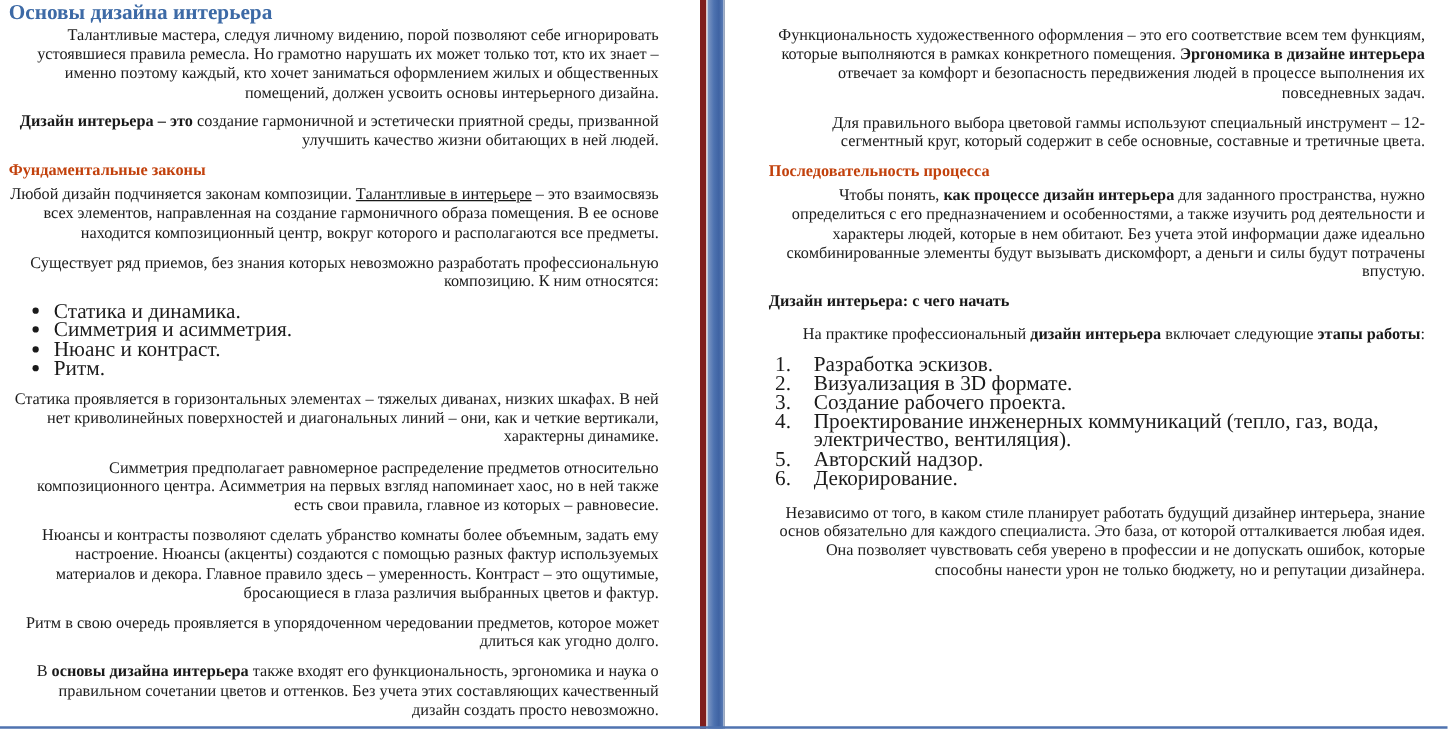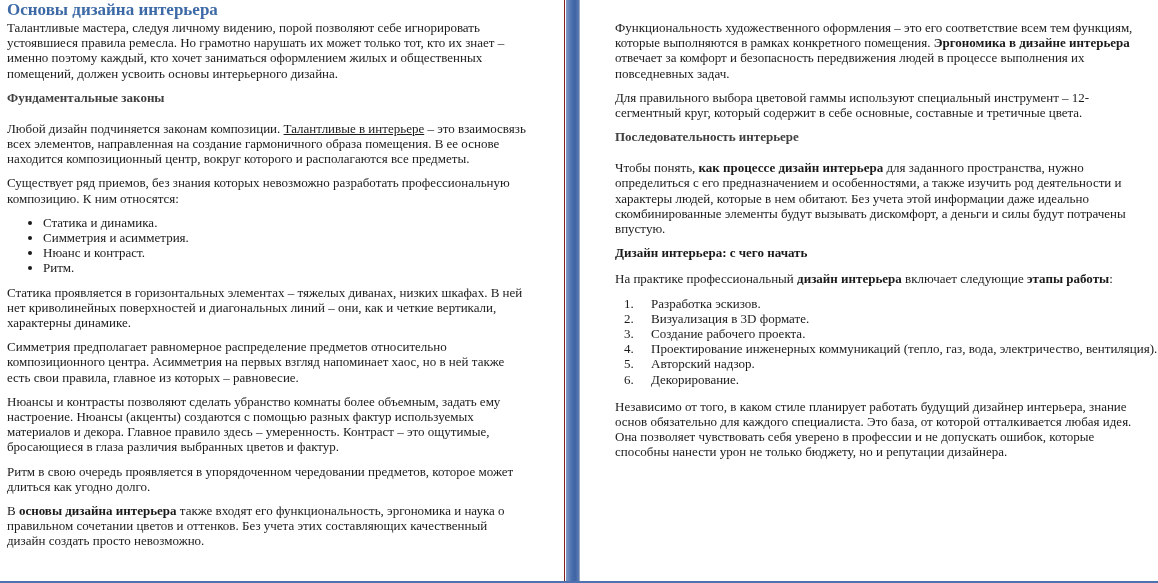--- a/index.html
+++ b/index.html
@@ -5,54 +5,57 @@
   html, body { margin: 0; padding: 0; }
   body {
     width: 1158px; height: 583px; overflow: hidden; background: #ffffff;
     font-family: "Liberation Serif", "DejaVu Serif", serif;
     color: #1a1a1a; position: relative;
   }
   .page {
     position: absolute; top: 0; height: 583px; background: #fff;
     overflow: hidden; box-sizing: border-box;
   }
-  .page-left { left: 0; width: 565px; padding: 0 0 0 7px; border-right: 1px solid #7f1d1d; }
+  .page-left { left: 0; width: 565px; padding: 0 0 0 7px; border-right: 5px solid #7f1d1d; }
   .page-right { left: 579px; width: 579px; padding: 20px 0 0 35px; border-left: 1px solid #9aa7bd; font-family: Liberation Serif, serif; }
   .separator {
     position: absolute; left: 566px; top: 0; width: 13px; height: 583px;
     background: linear-gradient(to right, #7f98c4, #4d72b0 40%, #3f63a3 70%, #5b7db6);
   }
   .bottom-line {
     position: absolute; left: 0; bottom: 0; width: 1158px; height: 2px; background: #4f73b0;
   }
   h1 {
     font-size: 17px; font-weight: bold; color: #3d6aa6; margin: 0; line-height: 20px; padding-top: 0;
   }
   h2 {
-    font-size: 13px; font-weight: bold; color: #404040; margin: 9px 0 16px 0; line-height: 15px;
+    font-size: 13px; font-weight: bold; color: #c2410c; margin: 9px 0 4px 0; line-height: 15px;
   }
   p {
-    font-size: 13px; line-height: 15.2px; margin: 0 0 9px 0; width: 520px;
+    font-size: 13px; line-height: 15.2px; margin: 0 0 9px 0; width: 520px; text-align: right;
   }
   .page-right p { width: 525px; }
   h3 { font-size: 13px; font-weight: bold; margin: 0 0 11px 0; line-height: 15.2px; }
   b { font-weight: bold; }
   u { text-decoration: underline; }
-  ul, ol { margin: 0 0 9px 0; padding-left: 36px; font-size: 13px; line-height: 15.2px; }
+  ul, ol { margin: 0 0 9px 0; padding-left: 36px; font-size: 17px; line-height: 15.2px; }
   ul li { list-style: disc; }
   ol li { padding-left: 6px; }
   .right-list { padding-left: 22px; margin-left: 0; }
   .right-list li { padding-left: 14px; }
 </style>
 </head>
 <body>
 
 <div class="page page-left">
   <h1>Основы дизайна интерьера</h1>
   <p style="margin-bottom:8px">Талантливые мастера, следуя личному видению, порой позволяют себе игнорировать устоявшиеся правила ремесла. Но грамотно нарушать их может только тот, кто их знает – именно поэтому каждый, кто хочет заниматься оформлением жилых и общественных помещений, должен усвоить основы интерьерного дизайна.</p>
+  <p>
+    <b>Дизайн интерьера – это</b><span> создание гармоничной и эстетически приятной среды, призванной улучшить качество жизни обитающих в ней людей.</span>
+  </p>
   <h2>Фундаментальные законы</h2>
   <p>
     <span>Любой дизайн подчиняется законам композиции. </span><u>Талантливые в интерьере</u><span> – это взаимосвязь всех элементов, направленная на создание гармоничного образа помещения. В ее основе находится композиционный центр, вокруг которого и располагаются все предметы.</span>
   </p>
   <p>Существует ряд приемов, без знания которых невозможно разработать профессиональную композицию. К ним относятся:</p>
   <ul>
     <li>Статика и динамика.</li>
     <li>Симметрия и асимметрия.</li>
     <li>Нюанс и контраст.</li>
     <li>Ритм.</li>
@@ -66,21 +69,21 @@
   </p>
 </div>
 
 <div class="separator"></div>
 
 <div class="page page-right">
   <p>
     <span>Функциональность художественного оформления – это его соответствие всем тем функциям, которые выполняются в рамках конкретного помещения. </span><b>Эргономика в дизайне интерьера</b><span> отвечает за комфорт и безопасность передвижения людей в процессе выполнения их повседневных задач.</span>
   </p>
   <p>Для правильного выбора цветовой гаммы используют специальный инструмент – 12-сегментный круг, который содержит в себе основные, составные и третичные цвета.</p>
-  <h2 style="margin-top:8px">Последовательность интерьере</h2>
+  <h2 style="margin-top:8px">Последовательность процесса</h2>
   <p>
     <span>Чтобы понять, </span><b>как процессе дизайн интерьера</b><span> для заданного пространства, нужно определиться с его предназначением и особенностями, а также изучить род деятельности и характеры людей, которые в нем обитают. Без учета этой информации даже идеально скомбинированные элементы будут вызывать дискомфорт, а деньги и силы будут потрачены впустую.</span>
   </p>
   <h3>Дизайн интерьера: с чего начать</h3>
   <p>
     <span>На практике профессиональный </span><b>дизайн интерьера</b><span> включает следующие </span><b>этапы работы</b><span>:</span>
   </p>
   <ol class="right-list">
     <li>Разработка эскизов.</li>
     <li>Визуализация в 3D формате.</li>

